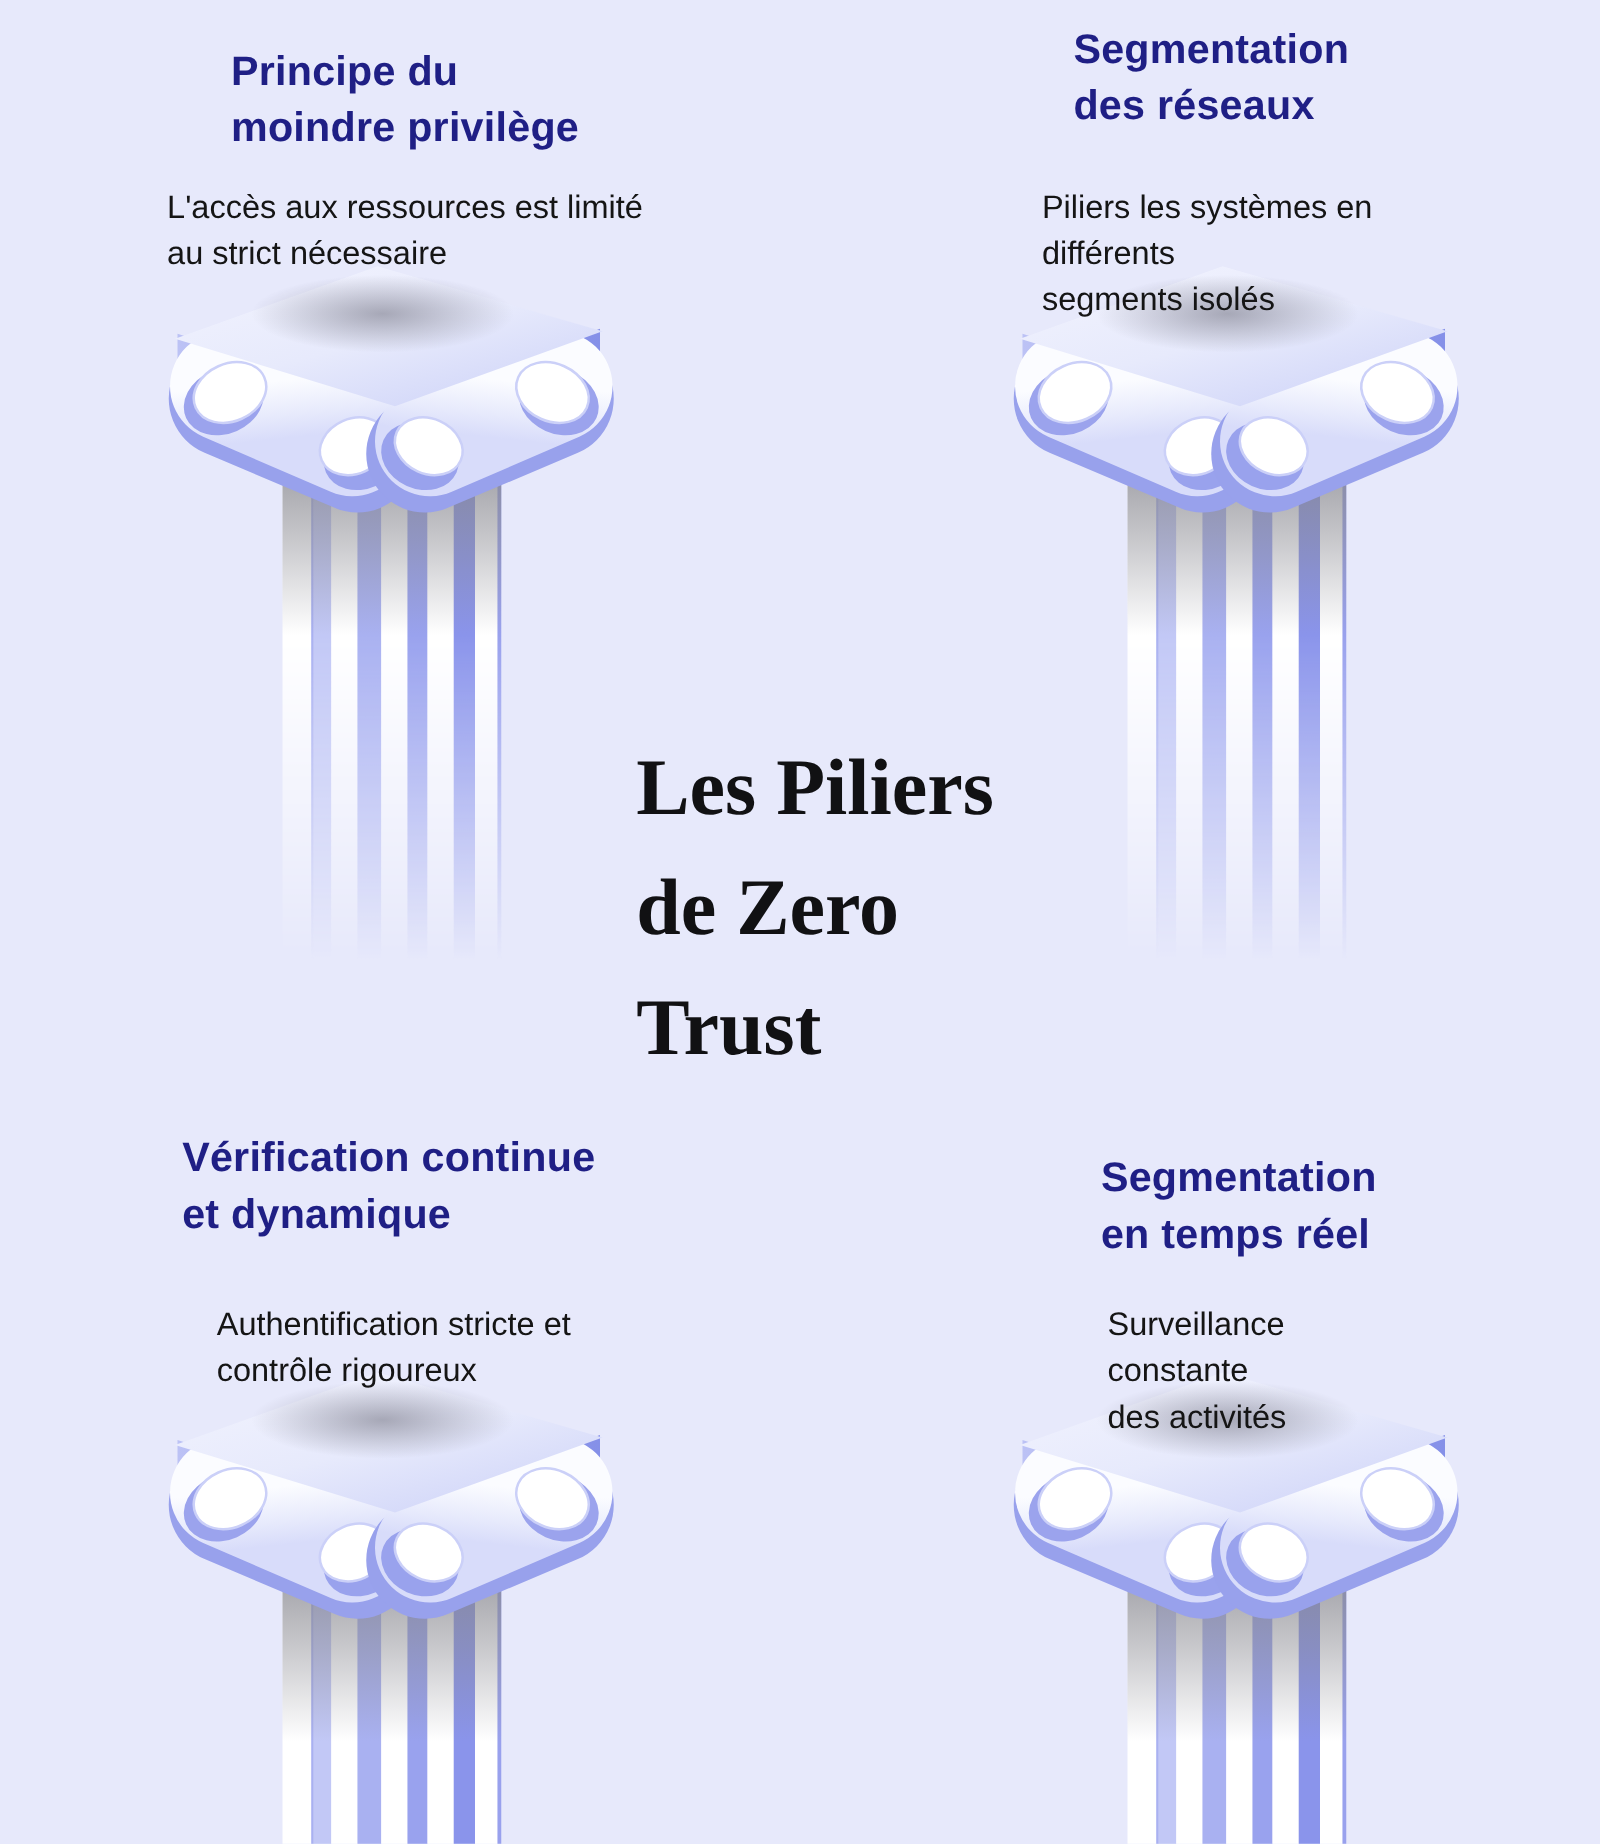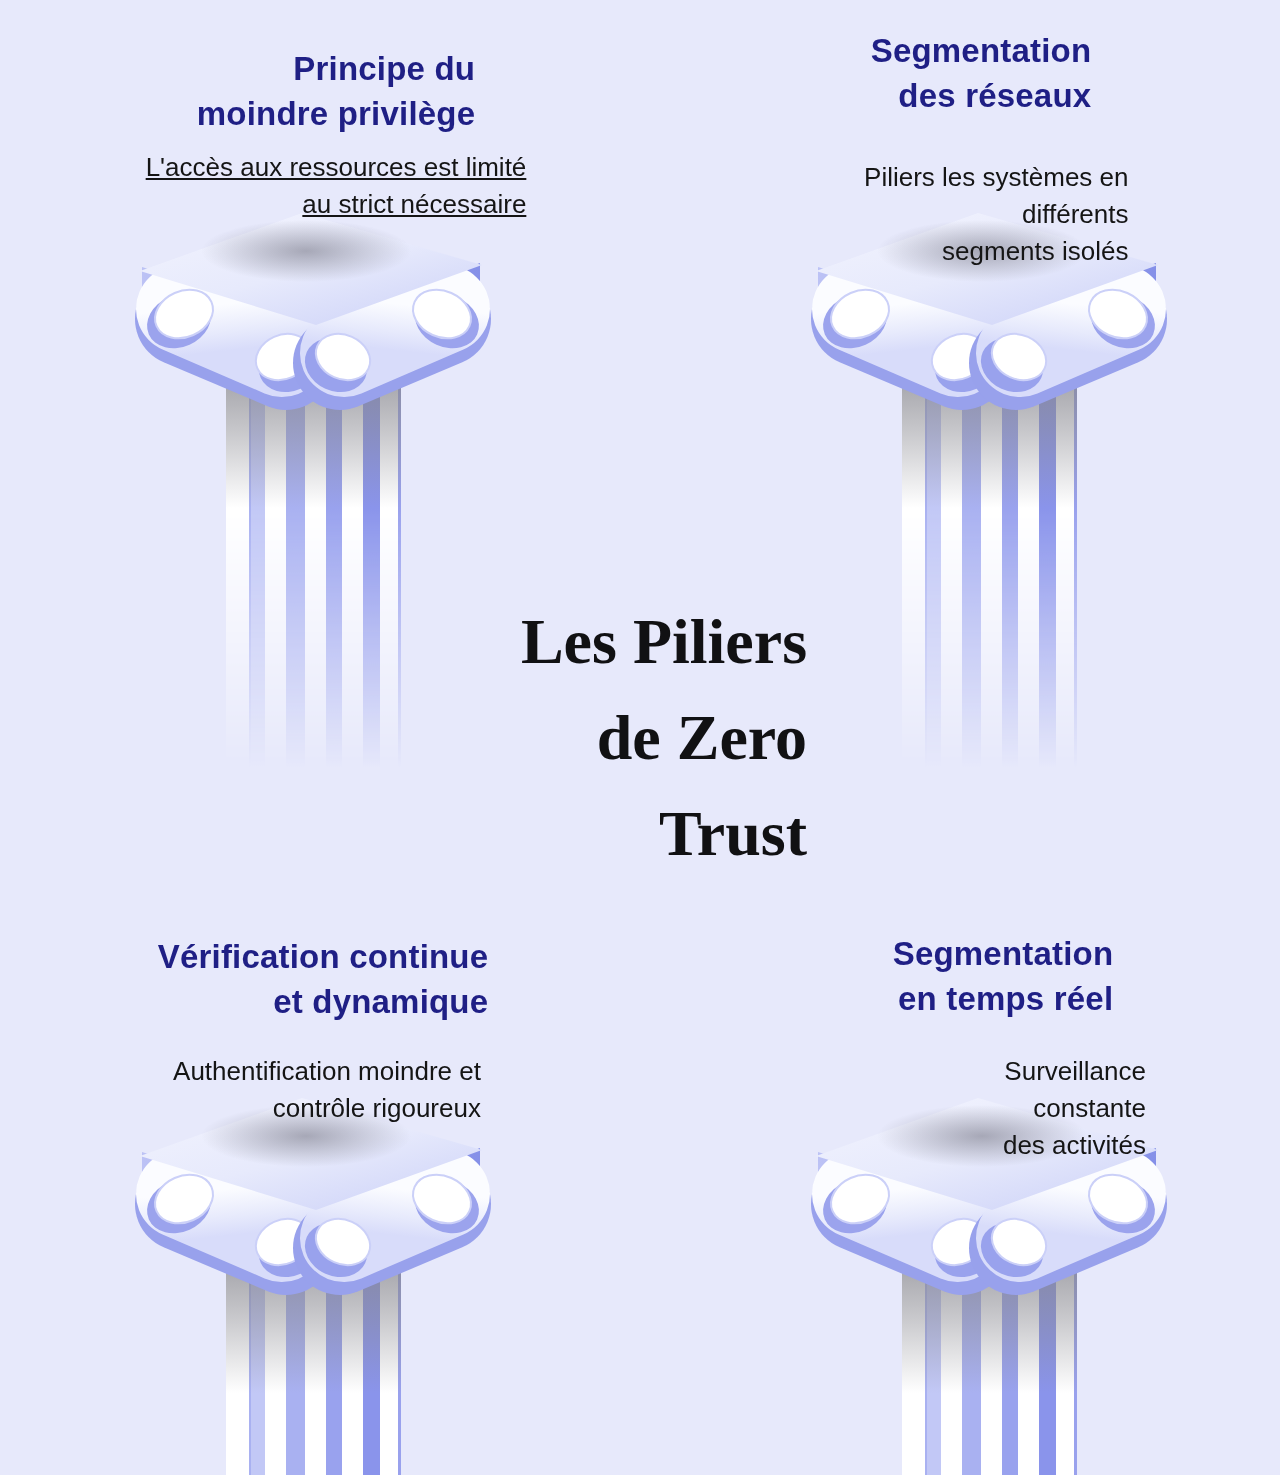--- a/index.html
+++ b/index.html
@@ -6,23 +6,23 @@
   body{
     width:1280px;height:1475px;
     position:relative;
     overflow:hidden;
     background:#E7E9FB;
     font-family:"Liberation Sans", sans-serif;
   }
   .txt{
     position:absolute;
     transform:translateX(-50%);
-    text-align:right;
+    text-align:left;
     white-space:pre-line;
-    margin:16px;
+    margin:4px;
     z-index:2;
   }
   .quad-heading{
     font-size:33px;
     line-height:45px;
     font-weight:700;
     color:#1F1F85;
     letter-spacing:.2px;
   }
   .quad-body{
@@ -36,24 +36,24 @@
     font-weight:700;
     font-size:64px;
     line-height:96px;
     color:#111113;
   }
   .pillar{
     position:absolute;
     z-index:1;
   }
   #tl-h{left:320px;top:30px;}
-  #tl-b{left:320px;top:133px;text-decoration:underline;}
+  #tl-b{left:320px;top:143px;}
   #tr-h{left:965px;top:12px;}
   #tr-b{left:977px;top:143px;}
-  #bl-h{left:307px;top:918px;}
+  #bl-h{left:307px;top:899px;}
   #bl-b{left:311px;top:1037px;}
   #br-h{left:987px;top:915px;}
   #br-b{left:1012px;top:1037px;}
   #title{left:648px;top:578px;}
   #p-tl{left:130px;top:203px;}
   #p-tr{left:806px;top:203px;}
   #p-bl{left:130px;top:1088px;}
   #p-br{left:806px;top:1088px;}
   .defs-holder{position:absolute;width:0;height:0;overflow:hidden;}
 </style>
@@ -153,21 +153,21 @@
 <svg id="p-tr" class="pillar" width="366" height="620" viewBox="0 0 366 620">
   <use href="#pillarFull" mask="url(#fadeMask)"></use>
 </svg>
 
 <h1 id="title" class="txt main-title">Les Piliers
 de Zero
 Trust</h1>
 
 <h2 id="bl-h" class="txt quad-heading">Vérification continue
 et dynamique</h2>
-<p id="bl-b" class="txt quad-body">Authentification moindre et
+<p id="bl-b" class="txt quad-body">Authentification stricte et
 contrôle rigoureux</p>
 <svg id="p-bl" class="pillar" width="366" height="620" viewBox="0 0 366 620">
   <use href="#pillarFull"></use>
 </svg>
 
 <h2 id="br-h" class="txt quad-heading">Segmentation
 en temps réel</h2>
 <p id="br-b" class="txt quad-body">Surveillance constante
 des activités</p>
 <svg id="p-br" class="pillar" width="366" height="620" viewBox="0 0 366 620">

